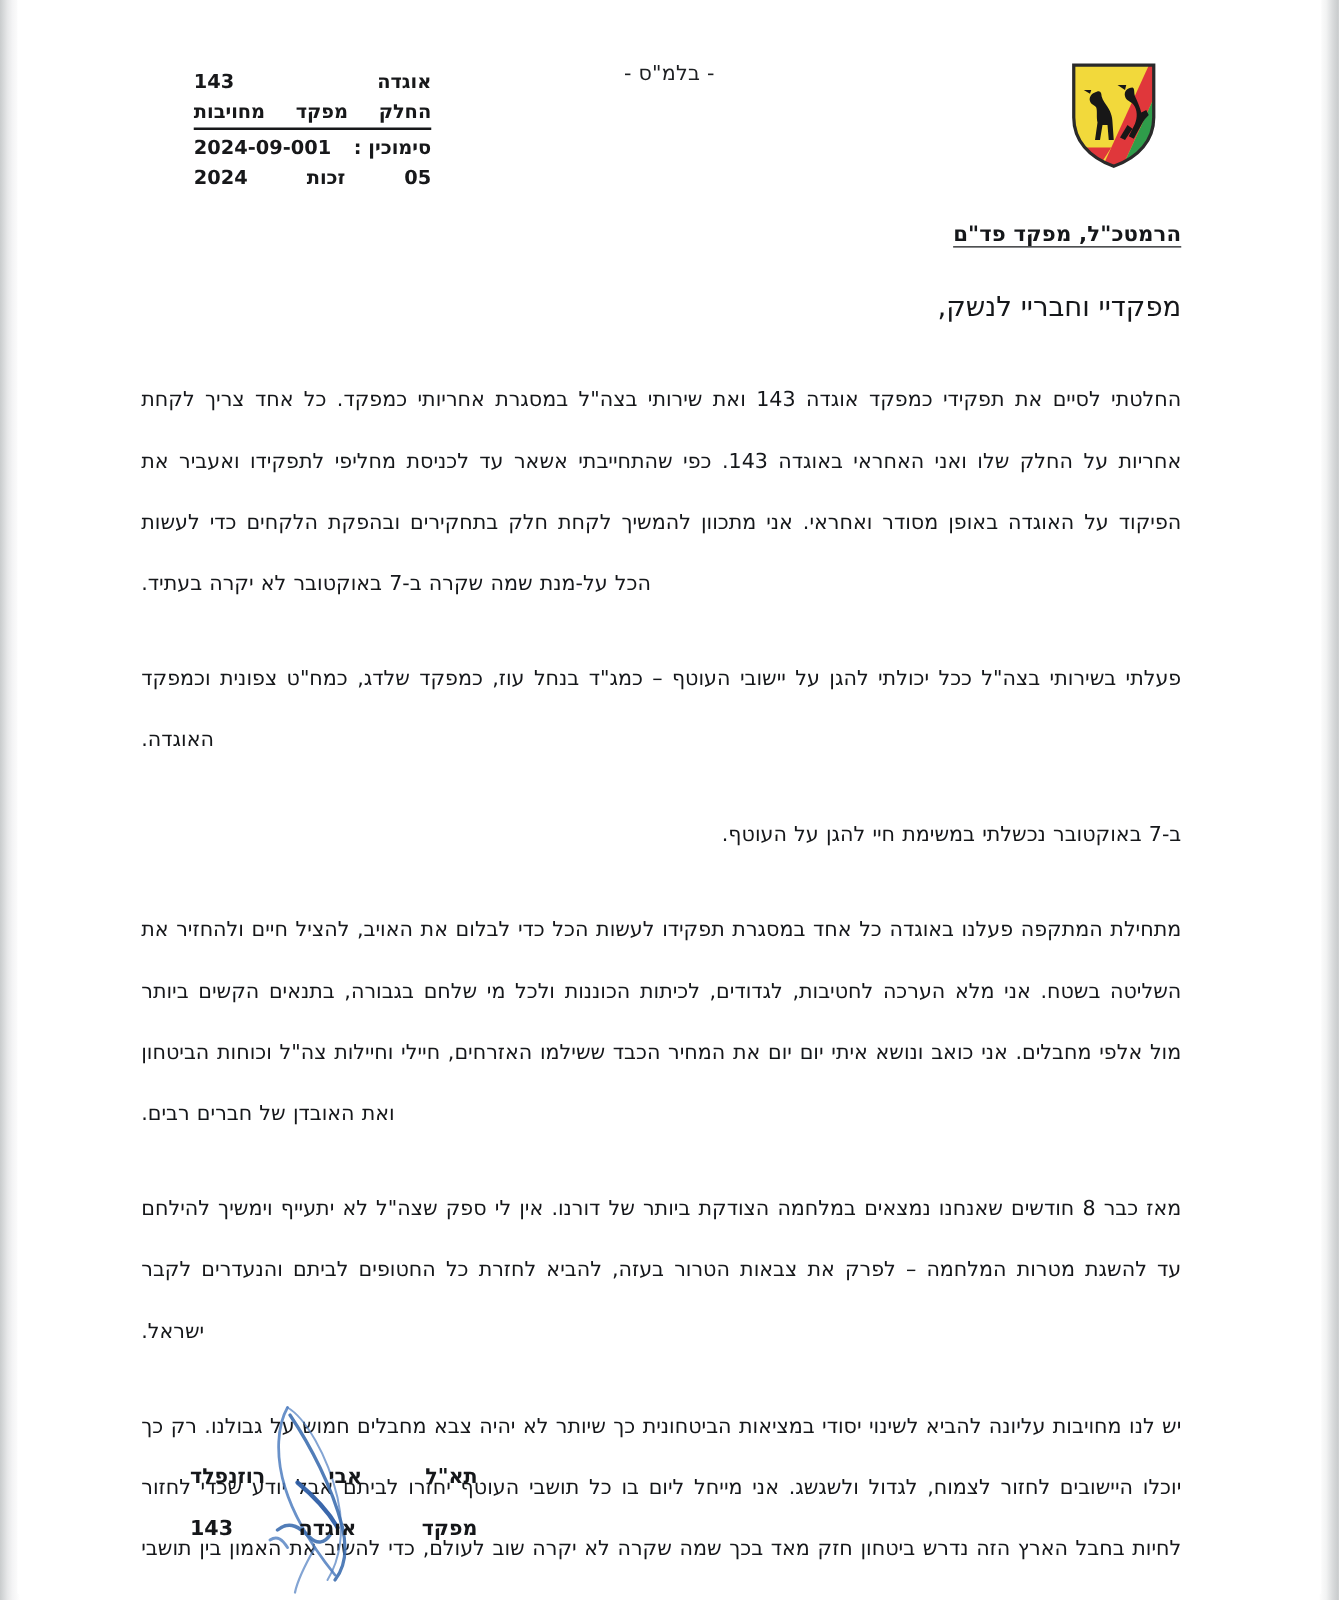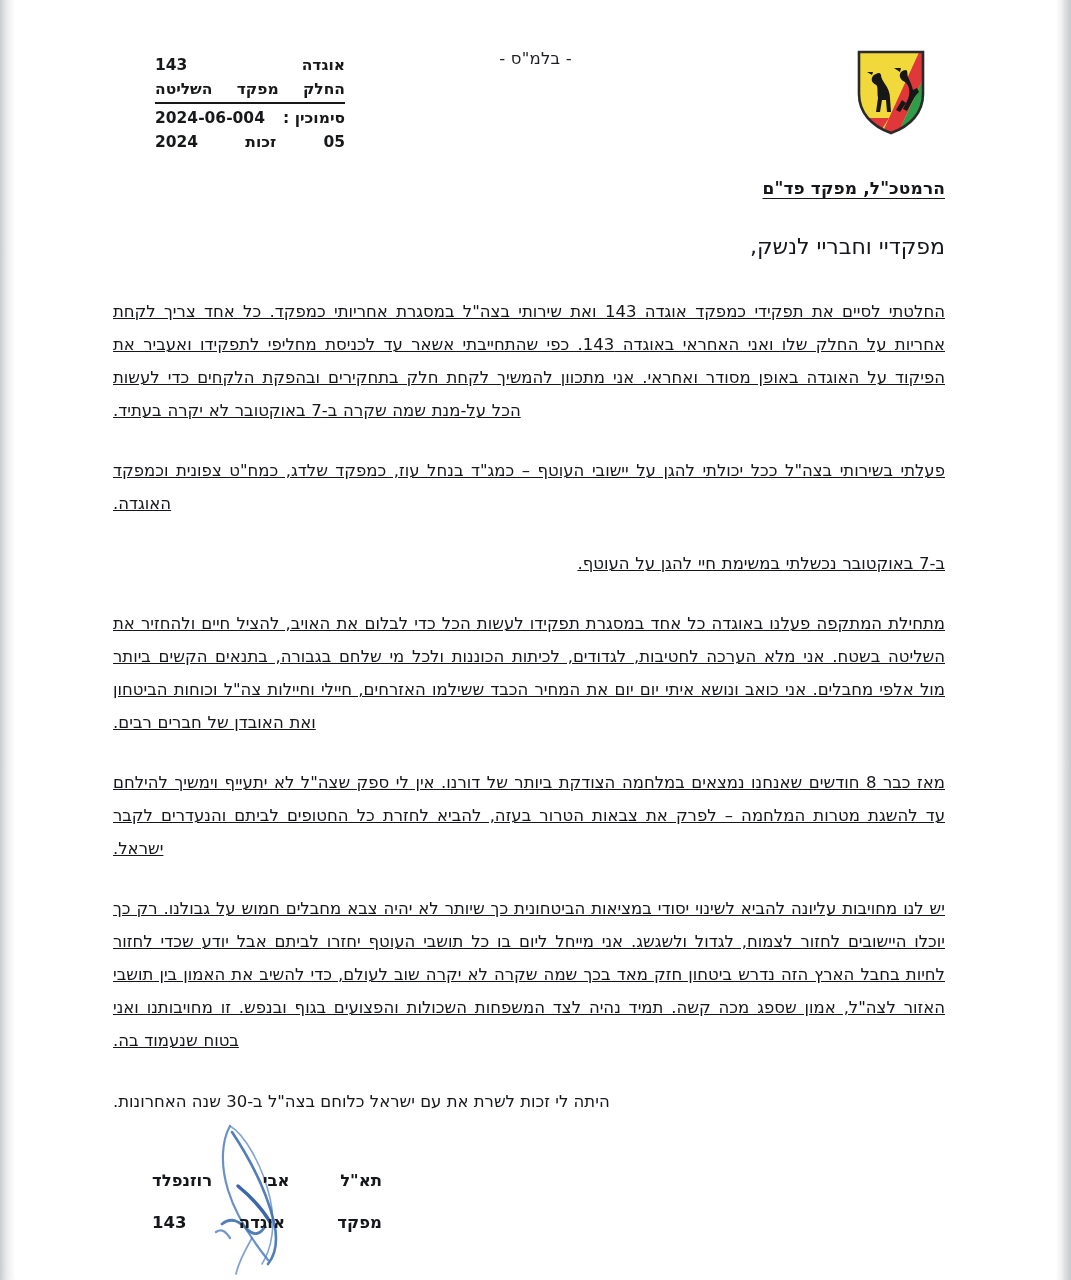--- a/index.html
+++ b/index.html
@@ -112,26 +112,25 @@
   }
 
   .salutation {
     font-size: 22px;
     text-align: right;
     margin: 0 0 36px 0;
   }
 
   p.para {
     font-size: 16.5px;
-    line-height: 33px;
+    line-height: 49px;
     margin: 0 0 27px 0;
     text-align: justify;
     text-align-last: left;
     word-spacing: .5px;
-    text-decoration: underline;
   }
   p.para.short {
     text-align-last: right;
   }
   p.para.lead-left {
     text-align: justify;
     text-align-last: left;
   }
   p.closing {
     font-size: 16.5px;
@@ -180,25 +179,25 @@
       <div class="classification">- בלמ"ס -</div>
 
       <div class="unit-block">
         <div class="unit-row">
           <span class="seg">אוגדה</span>
           <span class="seg ltr">143</span>
         </div>
         <div class="unit-row rule">
           <span class="seg">החלק</span>
           <span class="seg">מפקד</span>
-          <span class="seg">השליטה</span>
+          <span class="seg">מחויבות</span>
         </div>
         <div class="unit-row">
           <span class="seg">סימוכין :</span>
-          <span class="seg ltr">2024-06-004</span>
+          <span class="seg ltr">2024-09-001</span>
         </div>
         <div class="unit-row">
           <span class="seg ltr">05</span>
           <span class="seg">זכות</span>
           <span class="seg ltr">2024</span>
         </div>
       </div>
 
       <div class="emblem">
         <svg viewBox="0 0 72 88" xmlns="http://www.w3.org/2000/svg" aria-hidden="true">

